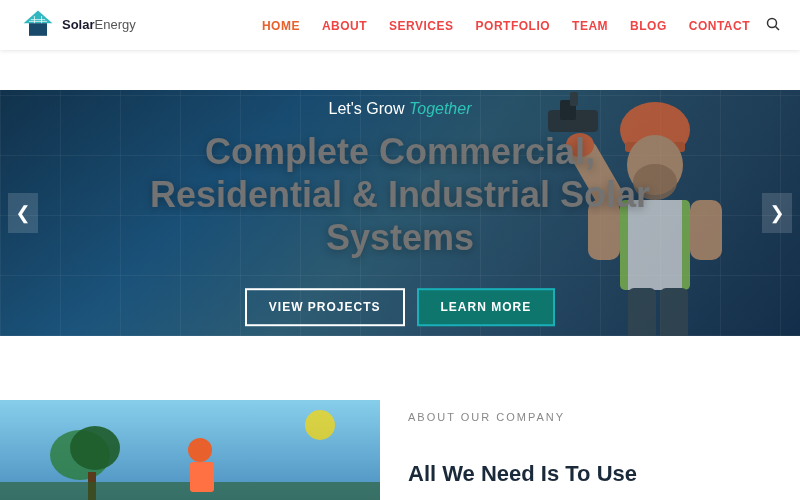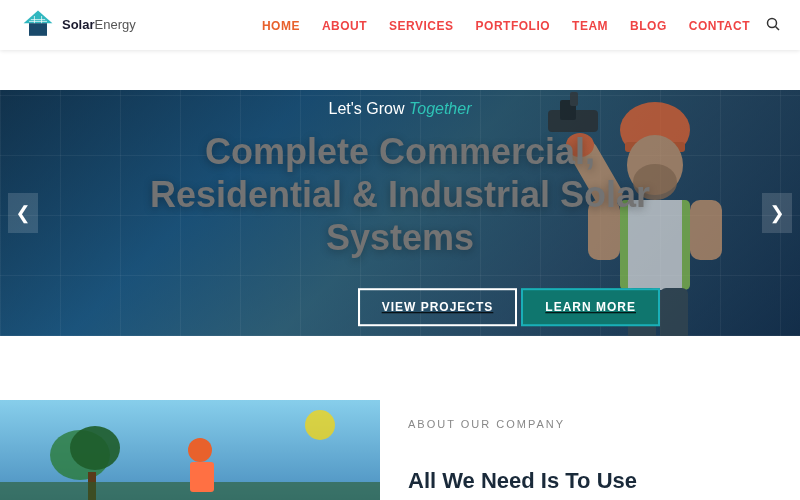--- a/index.html
+++ b/index.html
@@ -111,23 +111,22 @@
     .hero-title {
       font-size: 36px;
       font-weight: 700;
       color: #737373;
       line-height: 1.2;
       margin-bottom: 28px;
       text-shadow: 0 2px 8px rgba(0,0,0,0.3);
     }
     .hero-buttons {
       display: flex;
-      gap: 4px;
-      justify-content: flex-end;
-      text-decoration: underline;
+      gap: 12px;
+      justify-content: center;
     }
     .btn-outline {
       padding: 10px 22px;
       border: 2px solid #fff;
       background: transparent;
       color: #fff;
       font-size: 12px;
       font-weight: 700;
       letter-spacing: 1px;
       text-transform: uppercase;
@@ -163,20 +162,21 @@
     .arrow-right { right: 8px; }
 
     
     .bottom-section {
       position: absolute;
       top: 400px; left: 0; right: 0;
       height: 100px;
       background: #fff;
       display: flex;
       gap: 0;
+      align-items: center;
     }
     .bottom-image {
       width: 380px;
       height: 100px;
       background: linear-gradient(135deg, #87ceeb 0%, #5ba3cc 40%, #3a8fbf 60%, #2a7aad 100%);
       position: relative;
       overflow: hidden;
       flex-shrink: 0;
     }
     .bottom-image::before {

